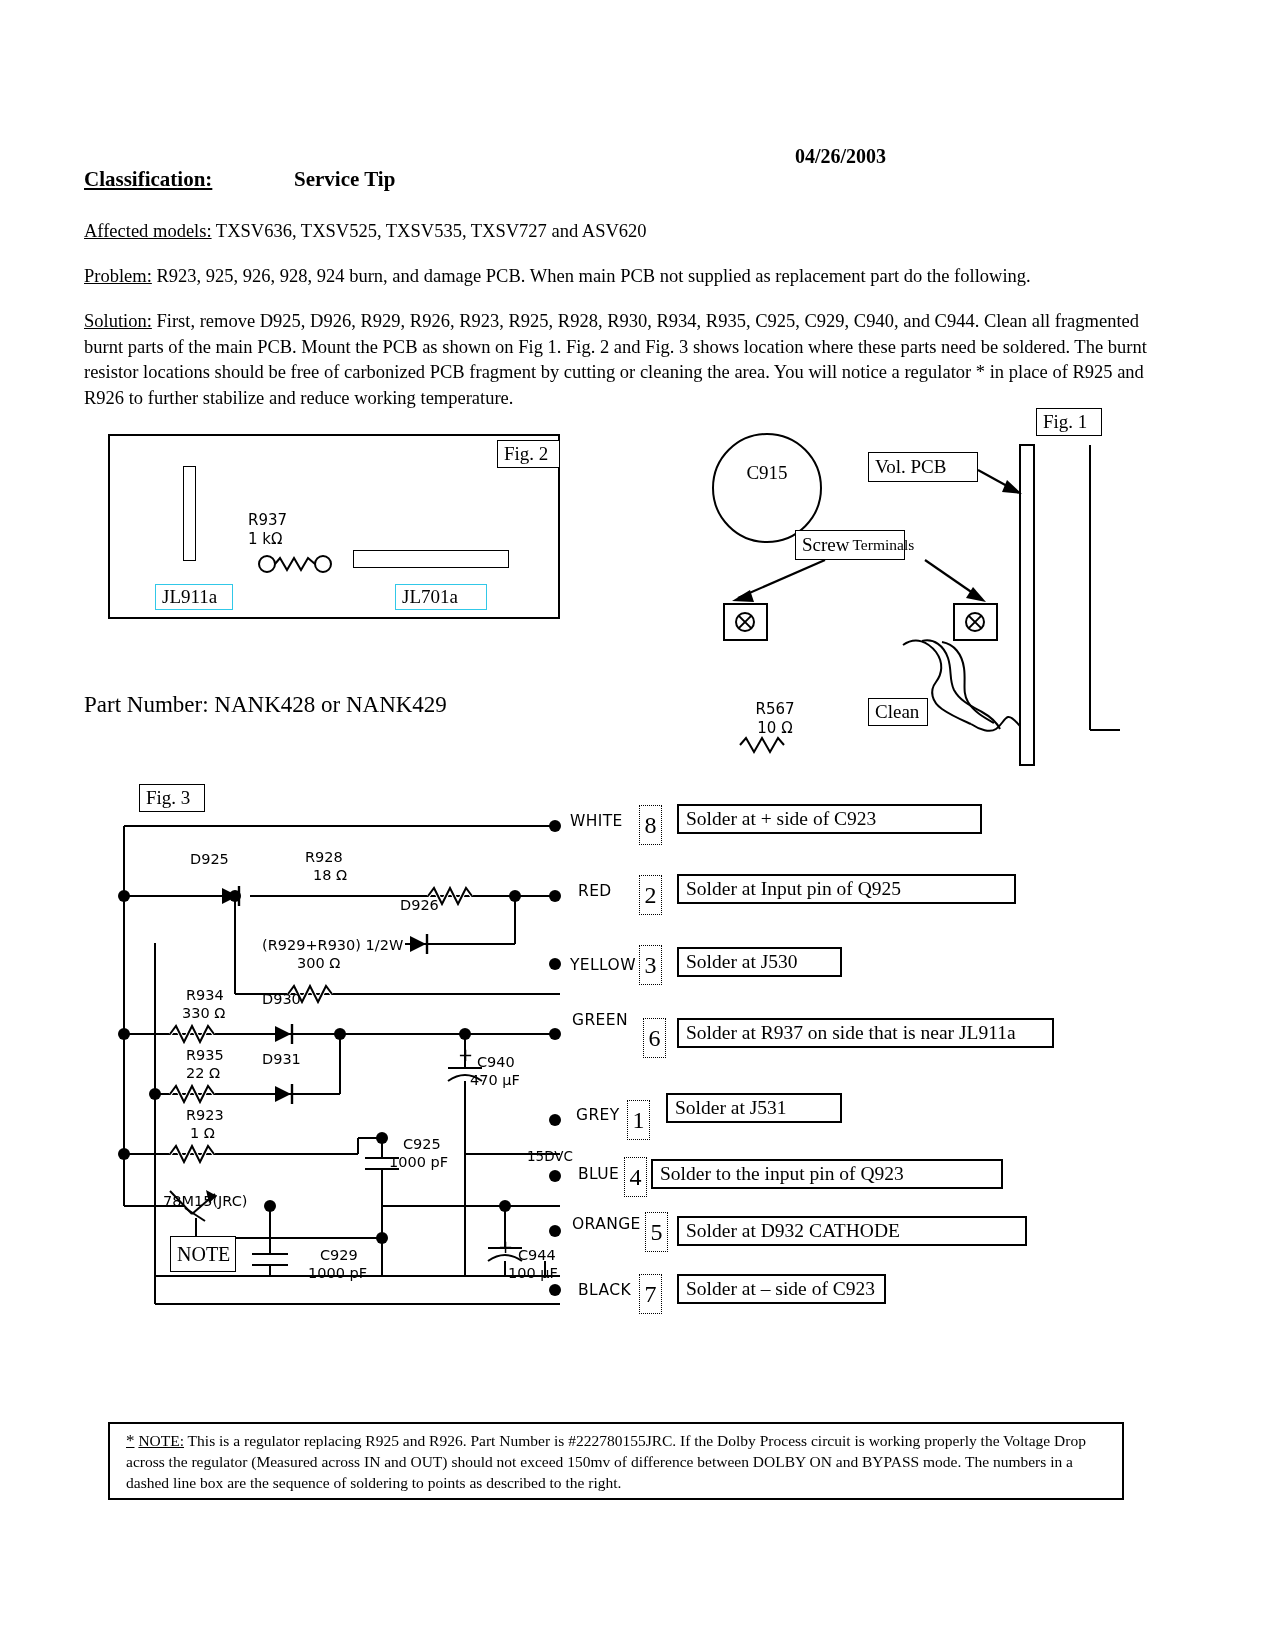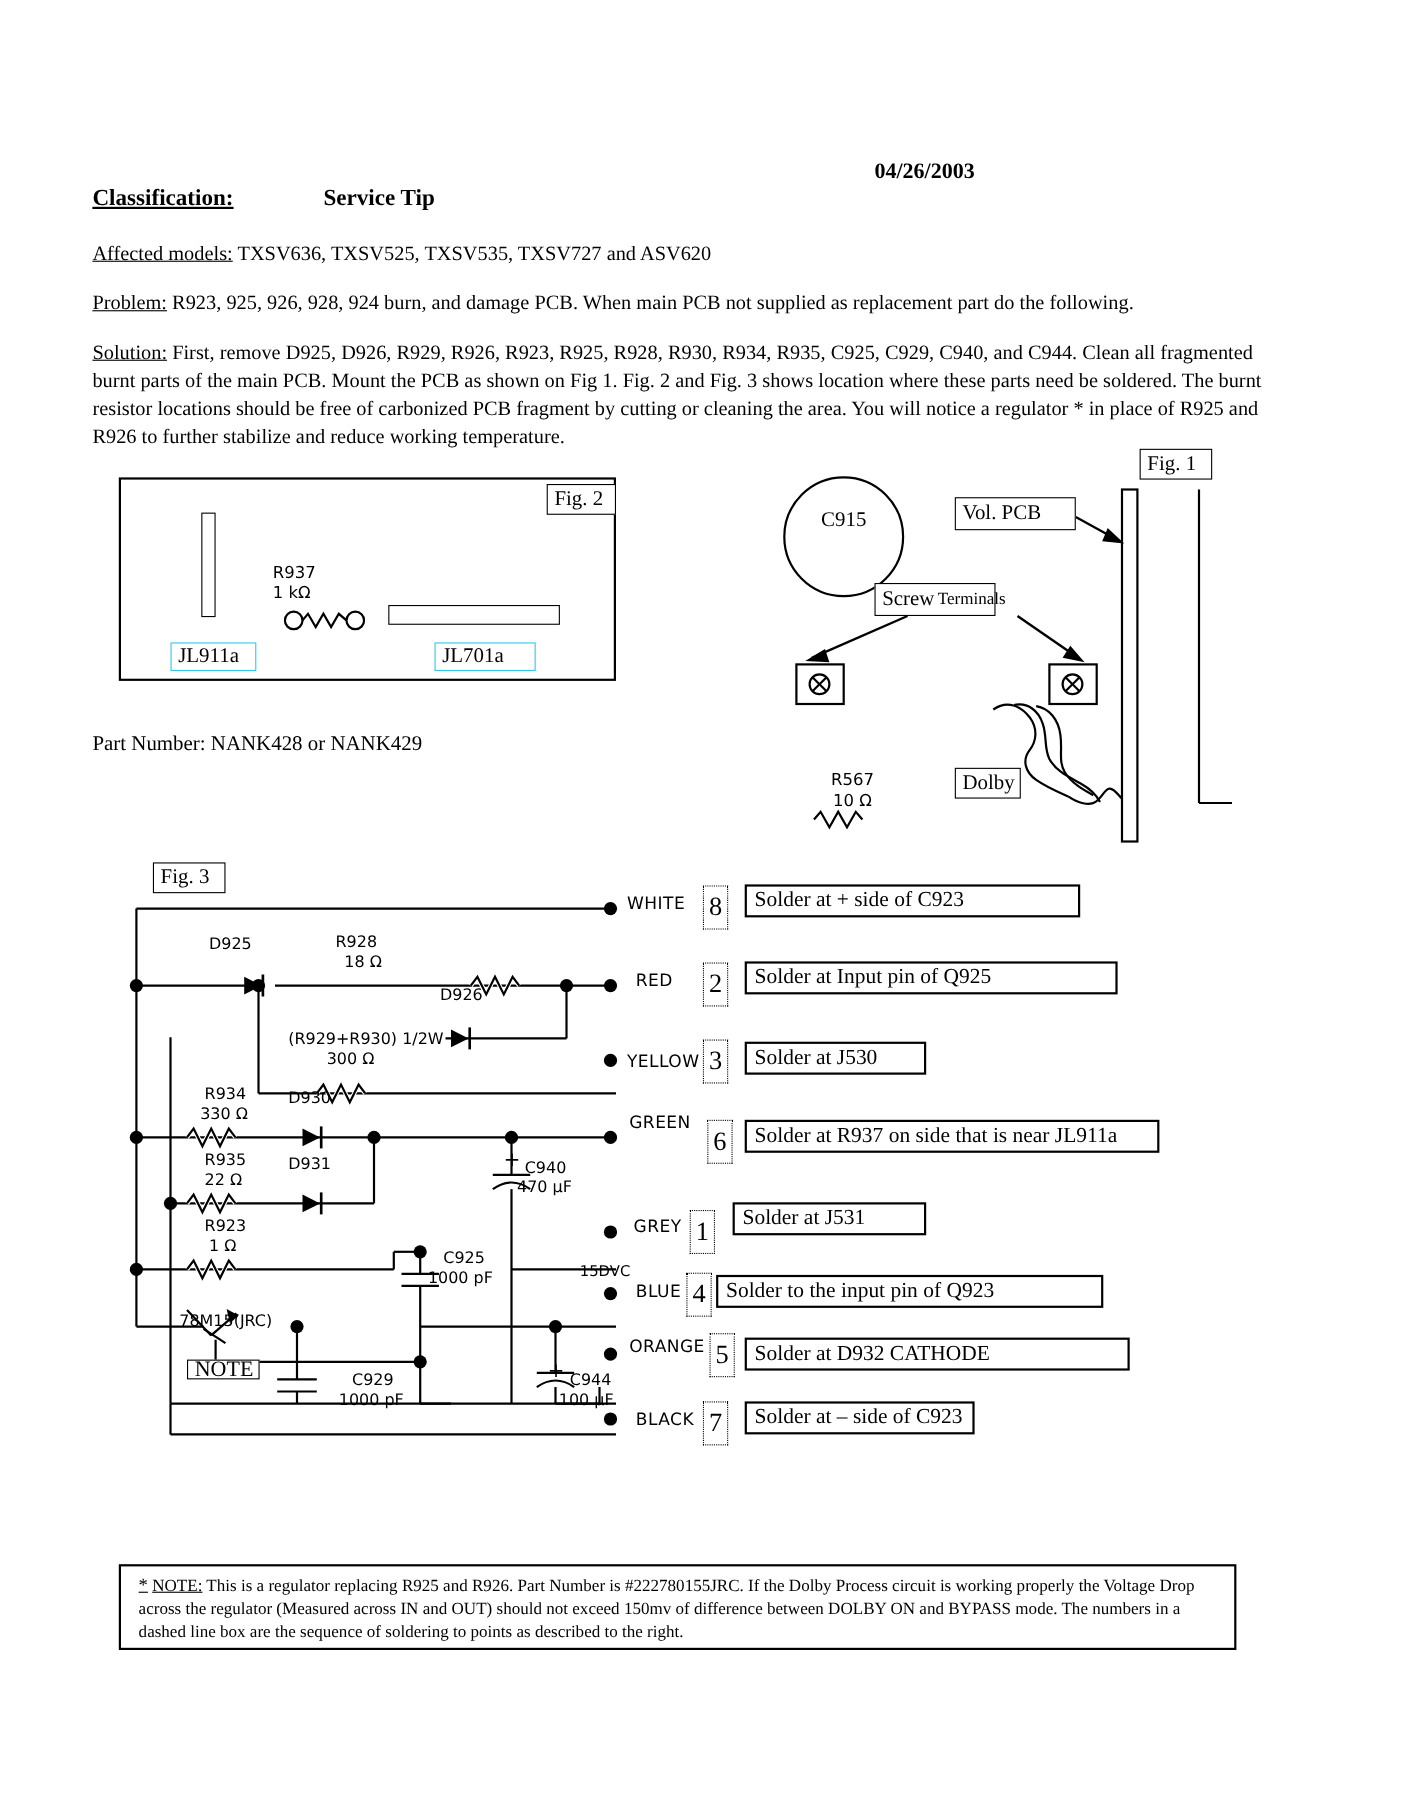--- a/index.html
+++ b/index.html
@@ -74,21 +74,21 @@
   #fig2-horiz { left: 353px; top: 550px; width: 156px; height: 18px; border: 1.8px solid #000; }
   #fig2-r937 {
     position: absolute; left: 248px; top: 511px; width: 120px;
     font-family: "DejaVu Sans", sans-serif; font-size: 15px; line-height: 19px;
     text-align: left;
   }
   #fig2-res-svg { position: absolute; left: 258px; top: 548px; }
   #jl911a { left: 155px; top: 584px; width: 78px; height: 26px; }
   #jl701a { left: 395px; top: 584px; width: 92px; height: 26px; }
 
-  #partnum { position: absolute; left: 84px; top: 666px; font-size: 19px; }
+  #partnum { position: absolute; left: 84px; top: 692px; font-size: 23px; }
 
   
   #fig1-tag { left: 1036px; top: 408px; width: 66px; height: 28px; }
   #fig1-svg { position: absolute; left: 690px; top: 430px; }
   #c915-label {
     position: absolute; left: 722px; top: 462px; width: 90px;
     text-align: center; font-size: 19px;
   }
   #volpcb-box { left: 868px; top: 452px; width: 110px; height: 30px; }
   #screw-box  { left: 795px; top: 530px; width: 110px; height: 30px;
@@ -116,21 +116,21 @@
     position: absolute; border: 1.6px dotted #000; background: #fff;
     box-sizing: border-box; width: 23px; height: 40px;
     font-size: 24px; display: flex; align-items: center; justify-content: center;
     font-family: "Liberation Serif", serif;
   }
   .sol-box {
     position: absolute; border: 2px solid #000; background: #fff;
     box-sizing: border-box; height: 30px; font-size: 19.5px;
     display: flex; align-items: center; padding-left: 7px; white-space: nowrap;
   }
-  #note-tag { left: 170px; top: 1236px; width: 66px; height: 18px; font-size: 20px;
+  #note-tag { left: 170px; top: 1236px; width: 66px; height: 36px; font-size: 20px;
               justify-content: flex-start; }
   #dvc-label {
     position: absolute; left: 527px; top: 1148px;
     font-family: "DejaVu Sans", sans-serif; font-size: 13.5px;
   }
 
   .comp-label {
     position: absolute; font-family: "DejaVu Sans", sans-serif;
     font-size: 14.5px; line-height: 18px; white-space: nowrap;
   }
@@ -224,21 +224,21 @@
     </svg>
   </div>
   <div class="box" id="screw-r">
     <svg width="41" height="34">
       <circle cx="20" cy="17" r="9" fill="none" stroke="#000" stroke-width="2"></circle>
       <line x1="13.6" y1="10.6" x2="26.4" y2="23.4" stroke="#000" stroke-width="2"></line>
       <line x1="26.4" y1="10.6" x2="13.6" y2="23.4" stroke="#000" stroke-width="2"></line>
     </svg>
   </div>
 
-  <div class="lbl-box" id="wires-box">Dolby</div>
+  <div class="lbl-box" id="wires-box">Clean</div>
   <div id="r567-label">
     <div>R567</div>
     <div>10 Ω</div>
   </div>
 
   <div class="lbl-box" id="fig3-tag">Fig. 3</div>
 
   <svg id="fig3-svg" width="460" height="520">
     <g stroke="#000" stroke-width="2" fill="none">
 

